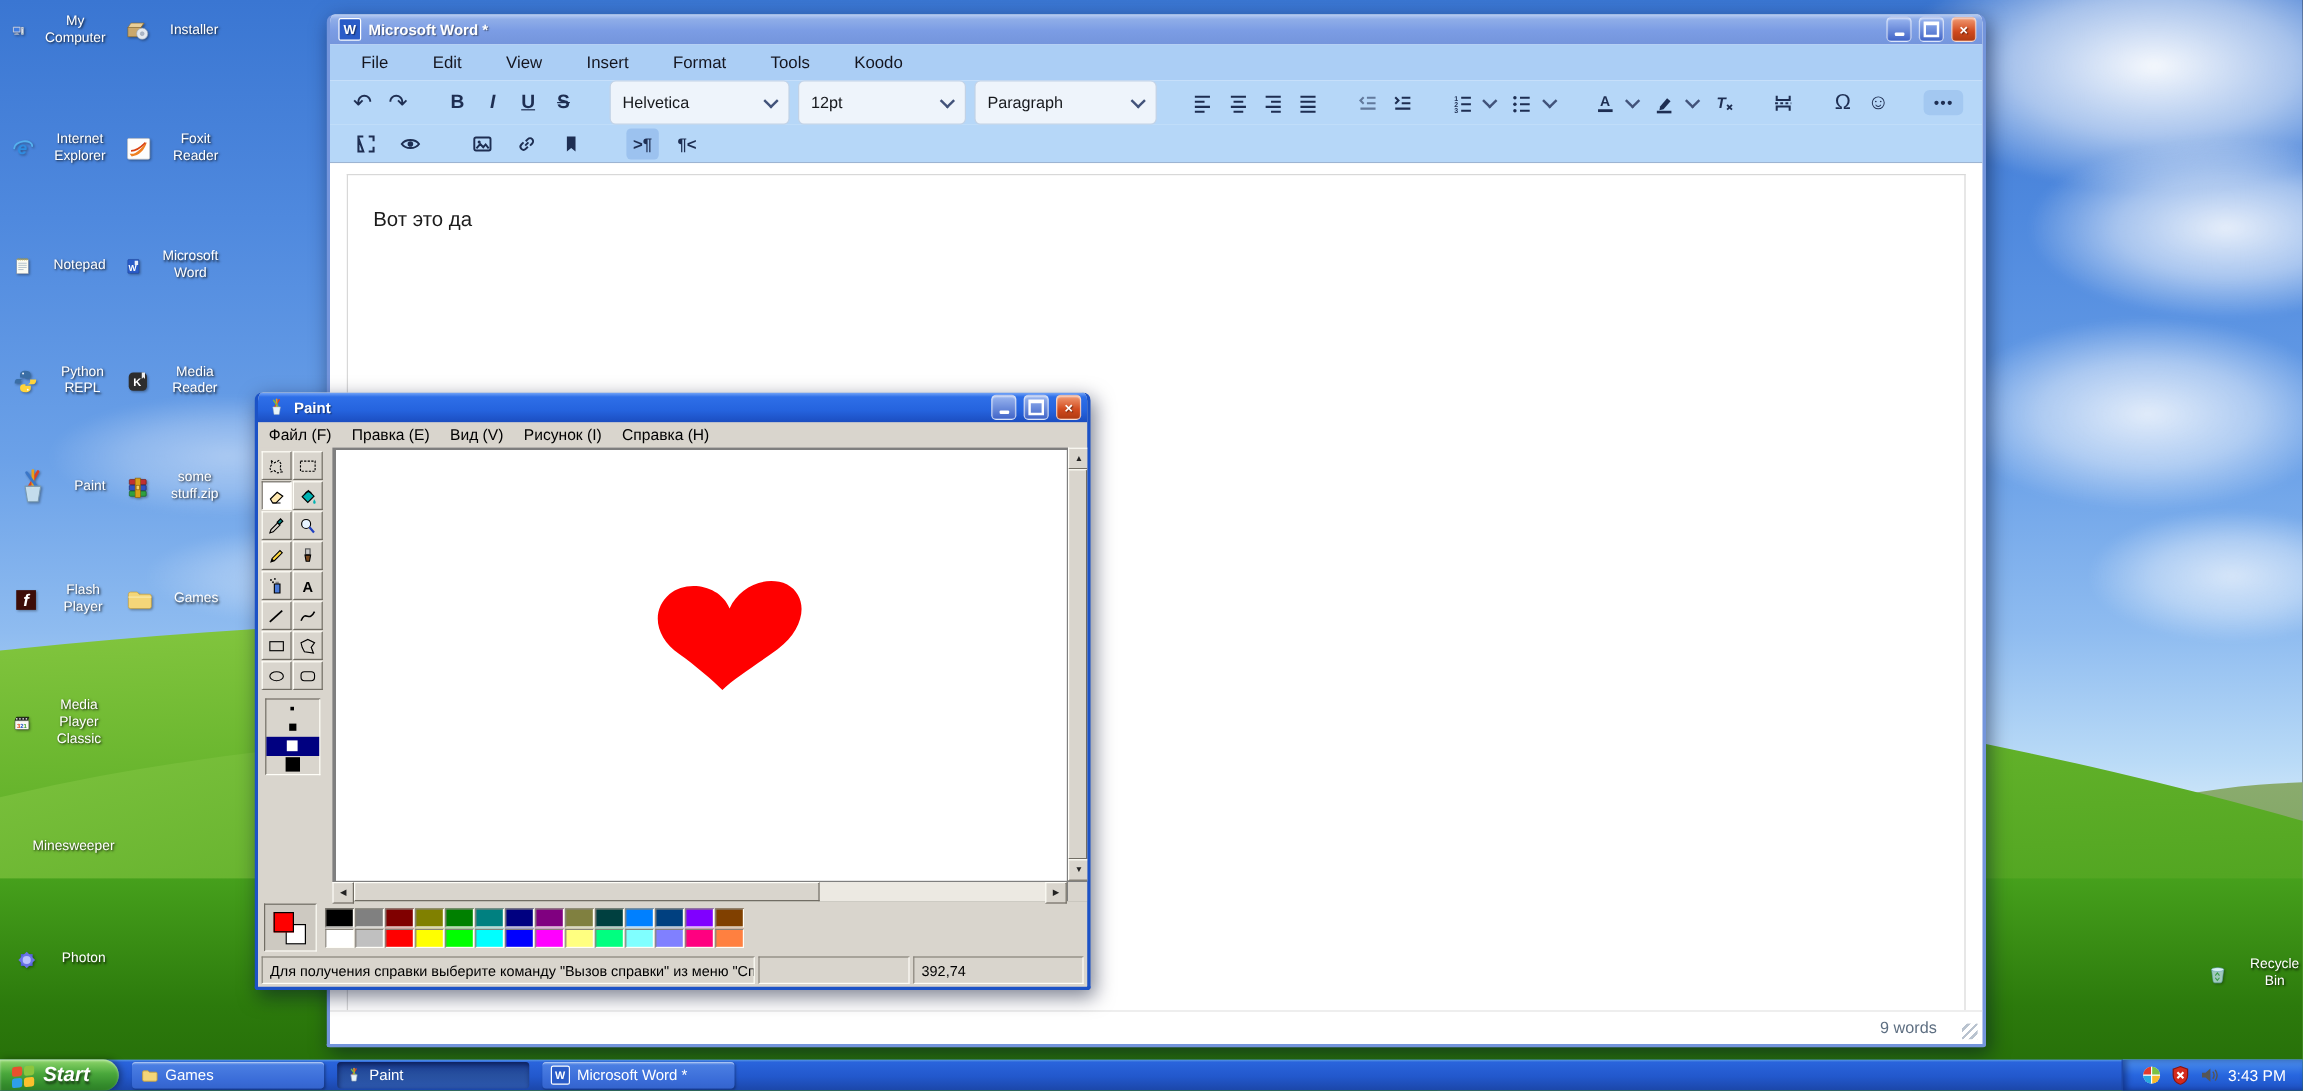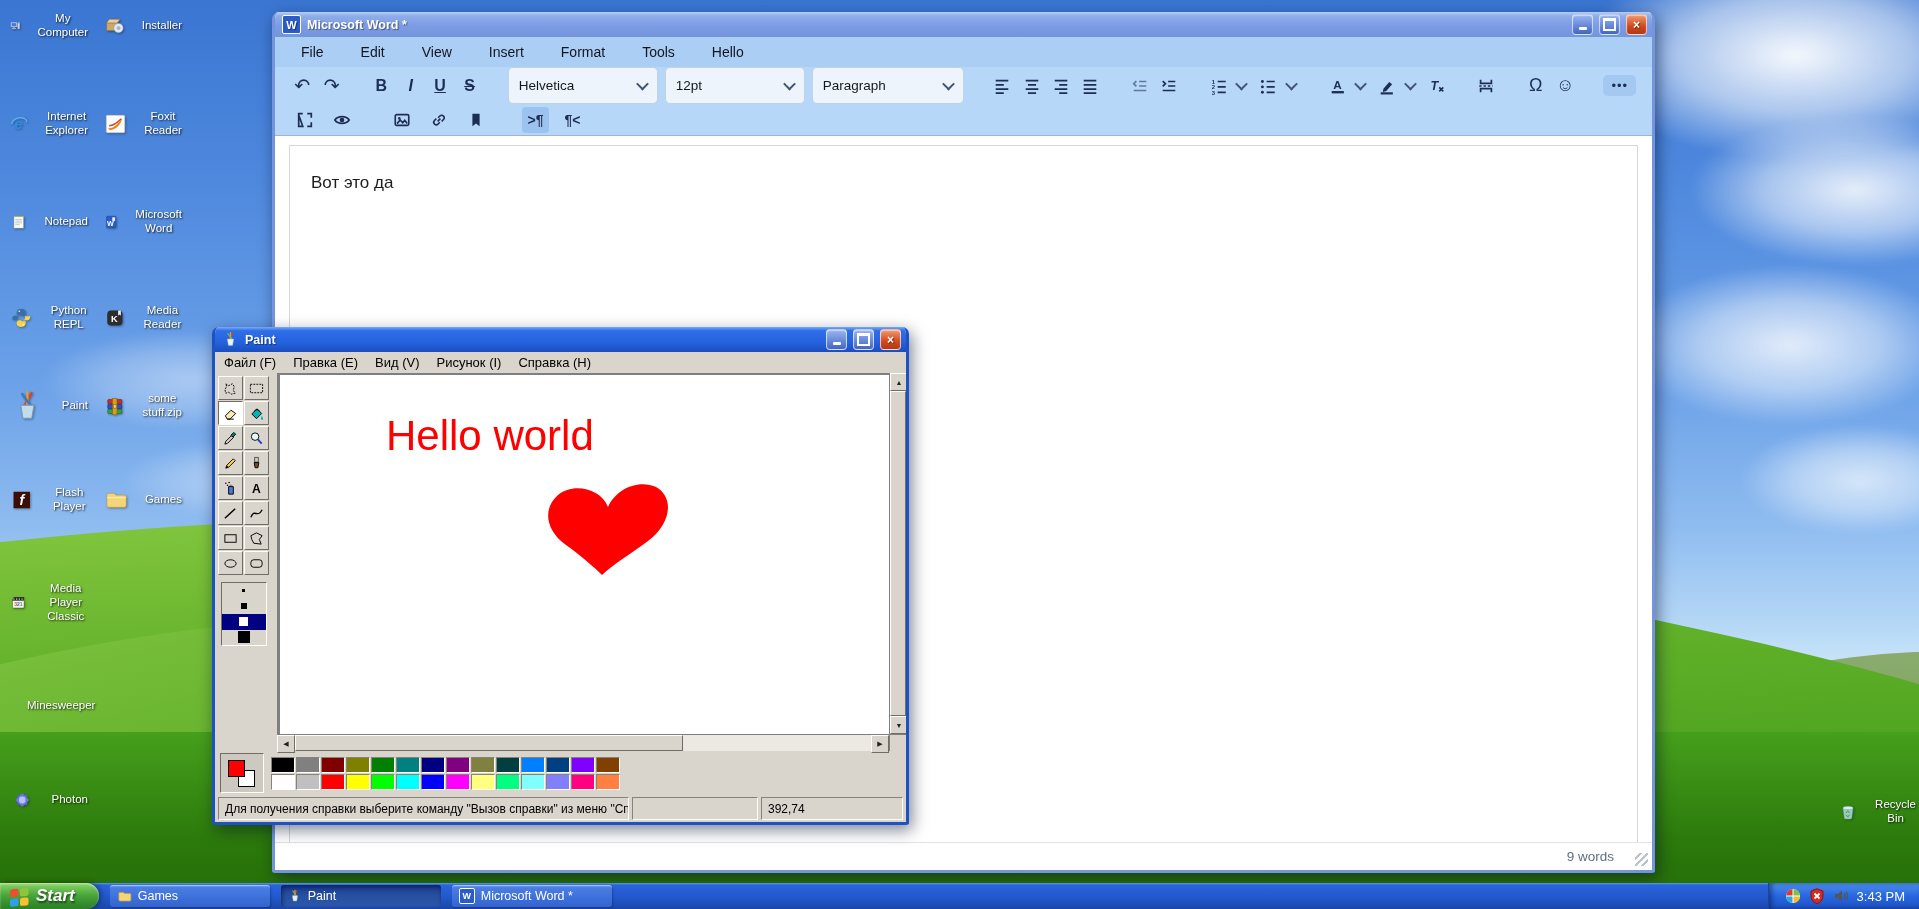--- a/index.html
+++ b/index.html
@@ -295,21 +295,21 @@
         </span>
       <span class="wbtn r">×</span>
     </div>
     <div id="word-menus">
       <span>File</span>
       <span>Edit</span>
       <span>View</span>
       <span>Insert</span>
       <span>Format</span>
       <span>Tools</span>
-      <span>Hello</span>
+      <span>Koodo</span>
     </div>
     <div class="toolbar" id="wtb1">
       <span class="tbi" style="font-size:19px;font-weight:normal">↶</span>
       <span class="tbi" style="font-size:19px;font-weight:normal">↷</span>
       <span class="gap"></span>
       <span class="tbi">B</span>
       <span class="tbi" style="font-style:italic">I</span>
       <span class="tbi" style="text-decoration:underline">U</span>
       <span class="tbi" style="text-decoration:line-through">S</span>
       <span class="gap"></span>
@@ -588,21 +588,20 @@
           <span class="szrow sel">
               <span class="szdot" style="width:9px;height:9px"></span>
             </span>
           <span class="szrow">
               <span class="szdot" style="width:12px;height:12px"></span>
             </span>
         </div>
       </div>
       <div id="canvas-area">
         <div id="pcanvas">
-          <div id="hello">Hello world</div>
           <svg id="heart" viewBox="0 0 158 98">
               <path d="M76 28C68 8 40 4 26 16C10 30 14 52 34 66C48 76 62 88 70 96C80 86 100 74 116 62C140 44 142 18 124 8C106 0 84 10 76 28Z" fill="#ff0000"></path>
             </svg>
         </div>
         <div class="vscroll">
           <span class="sbtn">▲</span>
           <span class="vthumb"></span>
           <span class="sbtn">▼</span>
         </div>
         <div class="hscroll">

